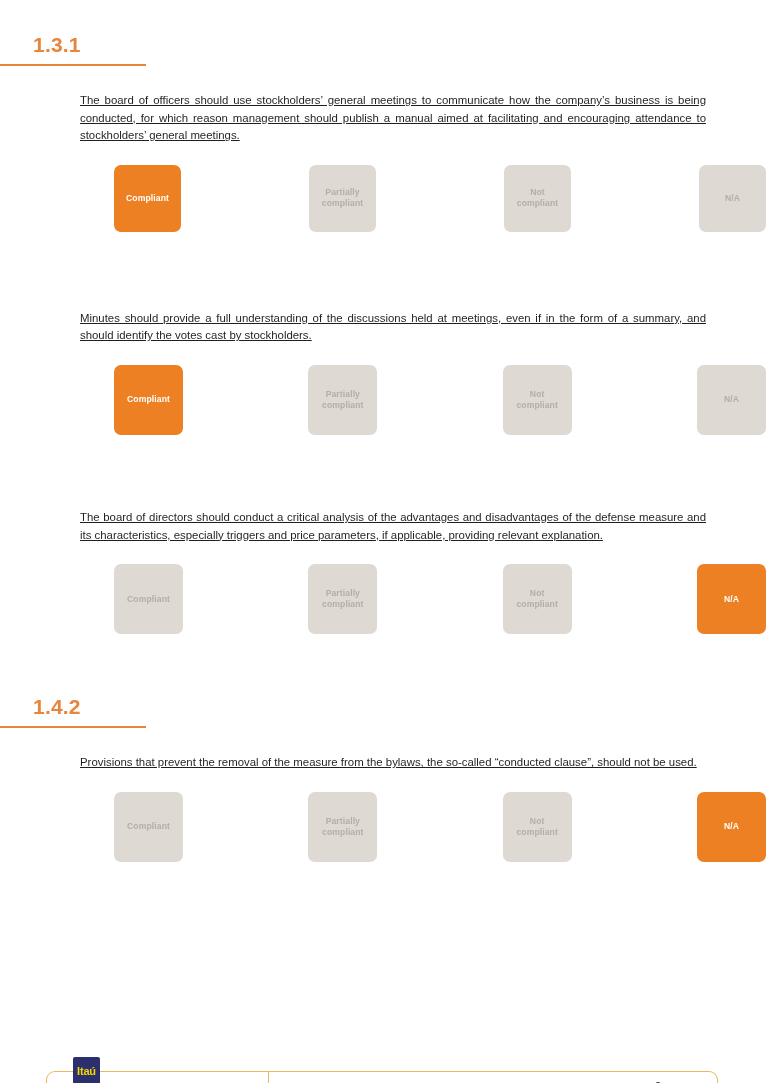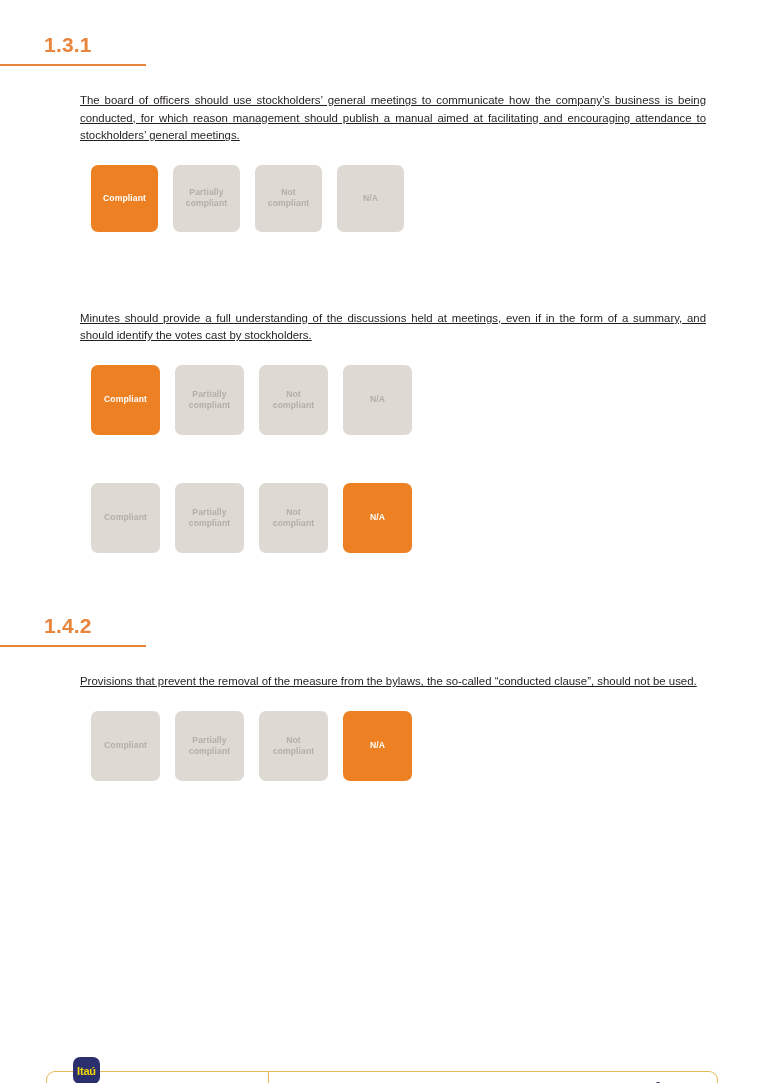--- a/index.html
+++ b/index.html
@@ -27,21 +27,21 @@
   .section {
     position: relative;
   }
 
   .section-head {
     position: relative;
     height: 46px;
   }
   .section-number {
     position: absolute;
-    left: 44px;
+    left: 33px;
     bottom: 9px;
     font-size: 21px;
     font-weight: bold;
     letter-spacing: 0.2px;
     color: #e8853c;
     font-family: "Liberation Sans", sans-serif;
   }
   .section-rule {
     position: absolute;
     left: 0;
@@ -62,22 +62,23 @@
     color: #231f20;
     text-align: justify;
     font-family: "Liberation Sans", sans-serif;
     text-decoration: underline;
   }
 
   
   .options {
     display: flex;
     gap: 15px;
-    padding-left: 91px;
+    padding-left: 114px;
     margin-top: 20px;
+    justify-content: space-between;
   }
   .option {
     width: 67px;
     height: 67px;
     border-radius: 7px;
     background: #ded9d3;
     display: flex;
     align-items: center;
     justify-content: center;
     text-align: center;
@@ -123,21 +124,21 @@
     border-bottom: none;
     border-radius: 9px 9px 0 0;
     box-sizing: border-box;
   }
   .footer-logo {
     position: absolute;
     left: 27px;
     top: 8px;
     width: 27px;
     height: 27px;
-    border-radius: 7px;
+    border-radius: 2px;
     background: #2b2f6e;
     display: flex;
     align-items: center;
     justify-content: center;
     z-index: 3;
   }
   .footer-logo span {
     color: #f5d800;
     font-size: 11px;
     font-weight: bold;
@@ -237,20 +238,23 @@
         <span class="option-label">Not
 compliant</span>
       </div>
       <div class="option">
         <span class="option-label">N/A</span>
       </div>
     </div>
   </div>
 
   <div class="section" style="margin-top:48px;">
+    <div class="section-body">
+      <p class="statement">The board of directors should conduct a critical analysis of the advantages and disadvantages of the defense measure and its characteristics, especially triggers and price parameters, if applicable, providing relevant explanation.</p>
+    </div>
     <div class="options lg">
       <div class="option">
         <span class="option-label">Compliant</span>
       </div>
       <div class="option">
         <span class="option-label">Partially
 compliant</span>
       </div>
       <div class="option">
         <span class="option-label">Not

